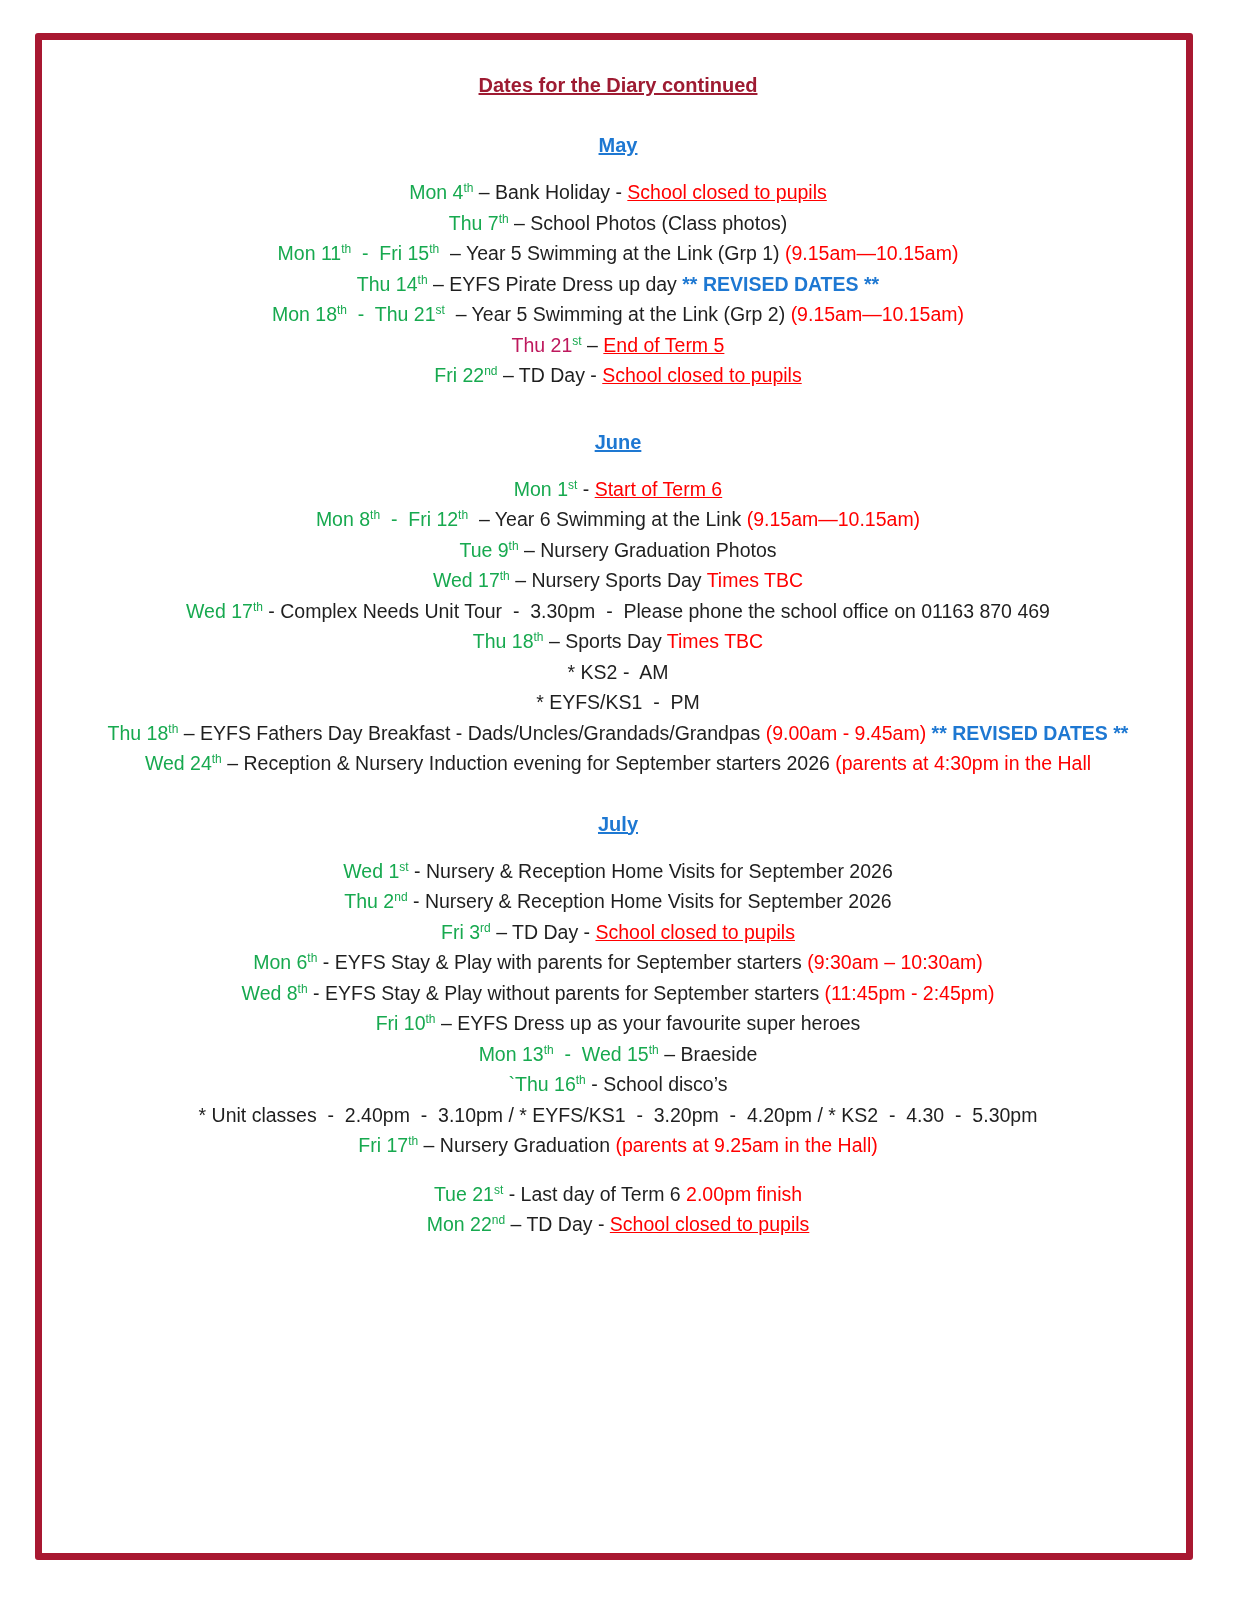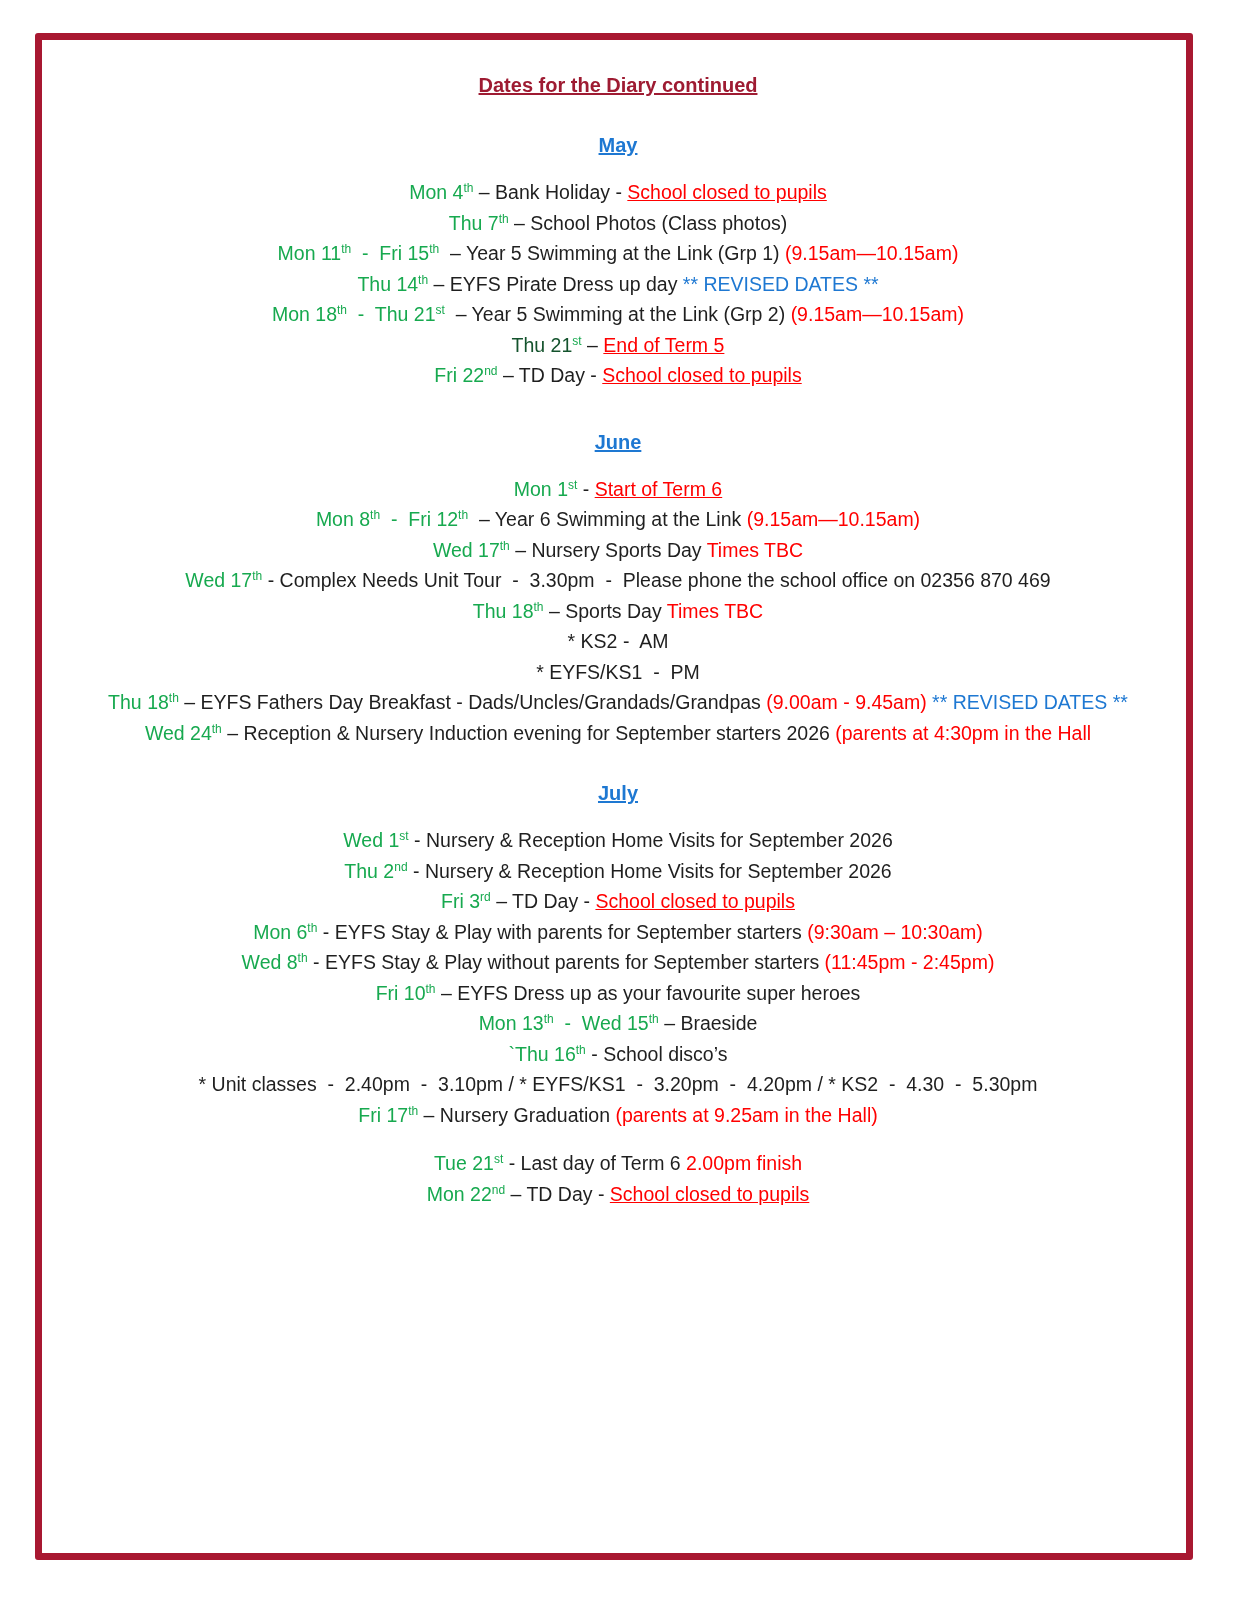--- a/index.html
+++ b/index.html
@@ -47,21 +47,21 @@
     line-height: 30px;
   }
   .event-line {
     font-size: 19.5px;
     line-height: 30.5px;
     white-space: pre-wrap;
     text-align: center;
   }
   .event-line .seg { text-decoration: none; }
   .event-line .seg.u { text-decoration: underline; }
-  .event-line .seg.b { font-weight: normal; }
+  .event-line .seg.b { font-weight: bold; }
   .event-line .seg.sup {
     font-size: 12px;
     vertical-align: super;
     line-height: 0;
   }
   .gap-before { margin-top: 18px; }
 </style>
 </head>
 <body>
 
@@ -69,27 +69,28 @@
 
 <div class="content">
   <div class="doc-title" style="color: rgb(158, 27, 50);">Dates for the Diary continued</div>
   <div id="sections">
       <div class="month-heading" style="color: rgb(30, 120, 210);">May</div>
       <div class="event-line"><span class="seg" style="color: rgb(23, 169, 79);">Mon 4</span><span class="seg sup" style="color: rgb(23, 169, 79);">th</span><span class="seg" style="color: rgb(31, 31, 31);"> – Bank Holiday - </span><span class="seg u" style="color: rgb(255, 0, 0);">School closed to pupils</span></div>
       <div class="event-line"><span class="seg" style="color: rgb(23, 169, 79);">Thu 7</span><span class="seg sup" style="color: rgb(23, 169, 79);">th</span><span class="seg" style="color: rgb(31, 31, 31);"> – School Photos (Class photos)</span></div>
       <div class="event-line"><span class="seg" style="color: rgb(23, 169, 79);">Mon 11</span><span class="seg sup" style="color: rgb(23, 169, 79);">th</span><span class="seg" style="color: rgb(23, 169, 79);">  -  Fri 15</span><span class="seg sup" style="color: rgb(23, 169, 79);">th</span><span class="seg" style="color: rgb(31, 31, 31);">  – Year 5 Swimming at the Link (Grp 1) </span><span class="seg" style="color: rgb(255, 0, 0);">(9.15am—10.15am)</span></div>
       <div class="event-line"><span class="seg" style="color: rgb(23, 169, 79);">Thu 14</span><span class="seg sup" style="color: rgb(23, 169, 79);">th</span><span class="seg" style="color: rgb(31, 31, 31);"> – EYFS Pirate Dress up day </span><span class="seg b" style="color: rgb(30, 120, 210);">** REVISED DATES **</span></div>
       <div class="event-line"><span class="seg" style="color: rgb(23, 169, 79);">Mon 18</span><span class="seg sup" style="color: rgb(23, 169, 79);">th</span><span class="seg" style="color: rgb(23, 169, 79);">  -  Thu 21</span><span class="seg sup" style="color: rgb(23, 169, 79);">st</span><span class="seg" style="color: rgb(31, 31, 31);">  – Year 5 Swimming at the Link (Grp 2) </span><span class="seg" style="color: rgb(255, 0, 0);">(9.15am—10.15am)</span></div>
-      <div class="event-line"><span class="seg" style="color: #14532d;">Thu 21</span><span class="seg sup" style="color: rgb(23, 169, 79);">st</span><span class="seg" style="color: rgb(31, 31, 31);"> – </span><span class="seg u" style="color: rgb(255, 0, 0);">End of Term 5</span></div>
+      <div class="event-line"><span class="seg" style="color: #be185d;">Thu 21</span><span class="seg sup" style="color: rgb(23, 169, 79);">st</span><span class="seg" style="color: rgb(31, 31, 31);"> – </span><span class="seg u" style="color: rgb(255, 0, 0);">End of Term 5</span></div>
       <div class="event-line"><span class="seg" style="color: rgb(23, 169, 79);">Fri 22</span><span class="seg sup" style="color: rgb(23, 169, 79);">nd</span><span class="seg" style="color: rgb(31, 31, 31);"> – TD Day - </span><span class="seg u" style="color: rgb(255, 0, 0);">School closed to pupils</span></div>
       <div class="month-heading" style="color: rgb(30, 120, 210); margin-top: 36px;">June</div>
       <div class="event-line"><span class="seg" style="color: rgb(23, 169, 79);">Mon 1</span><span class="seg sup" style="color: rgb(23, 169, 79);">st</span><span class="seg" style="color: rgb(31, 31, 31);"> - </span><span class="seg u" style="color: rgb(255, 0, 0);">Start of Term 6</span></div>
       <div class="event-line"><span class="seg" style="color: rgb(23, 169, 79);">Mon 8</span><span class="seg sup" style="color: rgb(23, 169, 79);">th</span><span class="seg" style="color: rgb(23, 169, 79);">  -  Fri 12</span><span class="seg sup" style="color: rgb(23, 169, 79);">th</span><span class="seg" style="color: rgb(31, 31, 31);">  – Year 6 Swimming at the Link </span><span class="seg" style="color: rgb(255, 0, 0);">(9.15am—10.15am)</span></div>
+      <div class="event-line"><span class="seg" style="color: rgb(23, 169, 79);">Tue 9</span><span class="seg sup" style="color: rgb(23, 169, 79);">th</span><span class="seg" style="color: rgb(31, 31, 31);"> – Nursery Graduation Photos</span></div>
       <div class="event-line"><span class="seg" style="color: rgb(23, 169, 79);">Wed 17</span><span class="seg sup" style="color: rgb(23, 169, 79);">th</span><span class="seg" style="color: rgb(31, 31, 31);"> – Nursery Sports Day </span><span class="seg" style="color: rgb(255, 0, 0);">Times TBC</span></div>
-      <div class="event-line"><span class="seg" style="color: rgb(23, 169, 79);">Wed 17</span><span class="seg sup" style="color: rgb(23, 169, 79);">th</span><span class="seg" style="color: rgb(31, 31, 31);"> - Complex Needs Unit Tour  -  3.30pm  -  Please phone the school office on 02356 870 469</span></div>
+      <div class="event-line"><span class="seg" style="color: rgb(23, 169, 79);">Wed 17</span><span class="seg sup" style="color: rgb(23, 169, 79);">th</span><span class="seg" style="color: rgb(31, 31, 31);"> - Complex Needs Unit Tour  -  3.30pm  -  Please phone the school office on 01163 870 469</span></div>
       <div class="event-line"><span class="seg" style="color: rgb(23, 169, 79);">Thu 18</span><span class="seg sup" style="color: rgb(23, 169, 79);">th</span><span class="seg" style="color: rgb(31, 31, 31);"> – Sports Day </span><span class="seg" style="color: rgb(255, 0, 0);">Times TBC</span></div>
       <div class="event-line"><span class="seg" style="color: rgb(31, 31, 31);">* KS2 -  AM</span></div>
       <div class="event-line"><span class="seg" style="color: rgb(31, 31, 31);">* EYFS/KS1  -  PM</span></div>
       <div class="event-line"><span class="seg" style="color: rgb(23, 169, 79);">Thu 18</span><span class="seg sup" style="color: rgb(23, 169, 79);">th</span><span class="seg" style="color: rgb(31, 31, 31);"> – EYFS Fathers Day Breakfast - Dads/Uncles/Grandads/Grandpas </span><span class="seg" style="color: rgb(255, 0, 0);">(9.00am - 9.45am) </span><span class="seg b" style="color: rgb(30, 120, 210);">** REVISED DATES **</span></div>
       <div class="event-line"><span class="seg" style="color: rgb(23, 169, 79);">Wed 24</span><span class="seg sup" style="color: rgb(23, 169, 79);">th</span><span class="seg" style="color: rgb(31, 31, 31);"> – Reception &amp; Nursery Induction evening for September starters 2026 </span><span class="seg" style="color: rgb(255, 0, 0);">(parents at 4:30pm in the Hall</span></div>
       <div class="month-heading" style="color: rgb(30, 120, 210);">July</div>
       <div class="event-line"><span class="seg" style="color: rgb(23, 169, 79);">Wed 1</span><span class="seg sup" style="color: rgb(23, 169, 79);">st</span><span class="seg" style="color: rgb(31, 31, 31);"> - Nursery &amp; Reception Home Visits for September 2026</span></div>
       <div class="event-line"><span class="seg" style="color: rgb(23, 169, 79);">Thu 2</span><span class="seg sup" style="color: rgb(23, 169, 79);">nd</span><span class="seg" style="color: rgb(31, 31, 31);"> - Nursery &amp; Reception Home Visits for September 2026</span></div>
       <div class="event-line"><span class="seg" style="color: rgb(23, 169, 79);">Fri 3</span><span class="seg sup" style="color: rgb(23, 169, 79);">rd</span><span class="seg" style="color: rgb(31, 31, 31);"> – TD Day - </span><span class="seg u" style="color: rgb(255, 0, 0);">School closed to pupils</span></div>
       <div class="event-line"><span class="seg" style="color: rgb(23, 169, 79);">Mon 6</span><span class="seg sup" style="color: rgb(23, 169, 79);">th</span><span class="seg" style="color: rgb(31, 31, 31);"> - EYFS Stay &amp; Play with parents for September starters </span><span class="seg" style="color: rgb(255, 0, 0);">(9:30am – 10:30am)</span></div>

